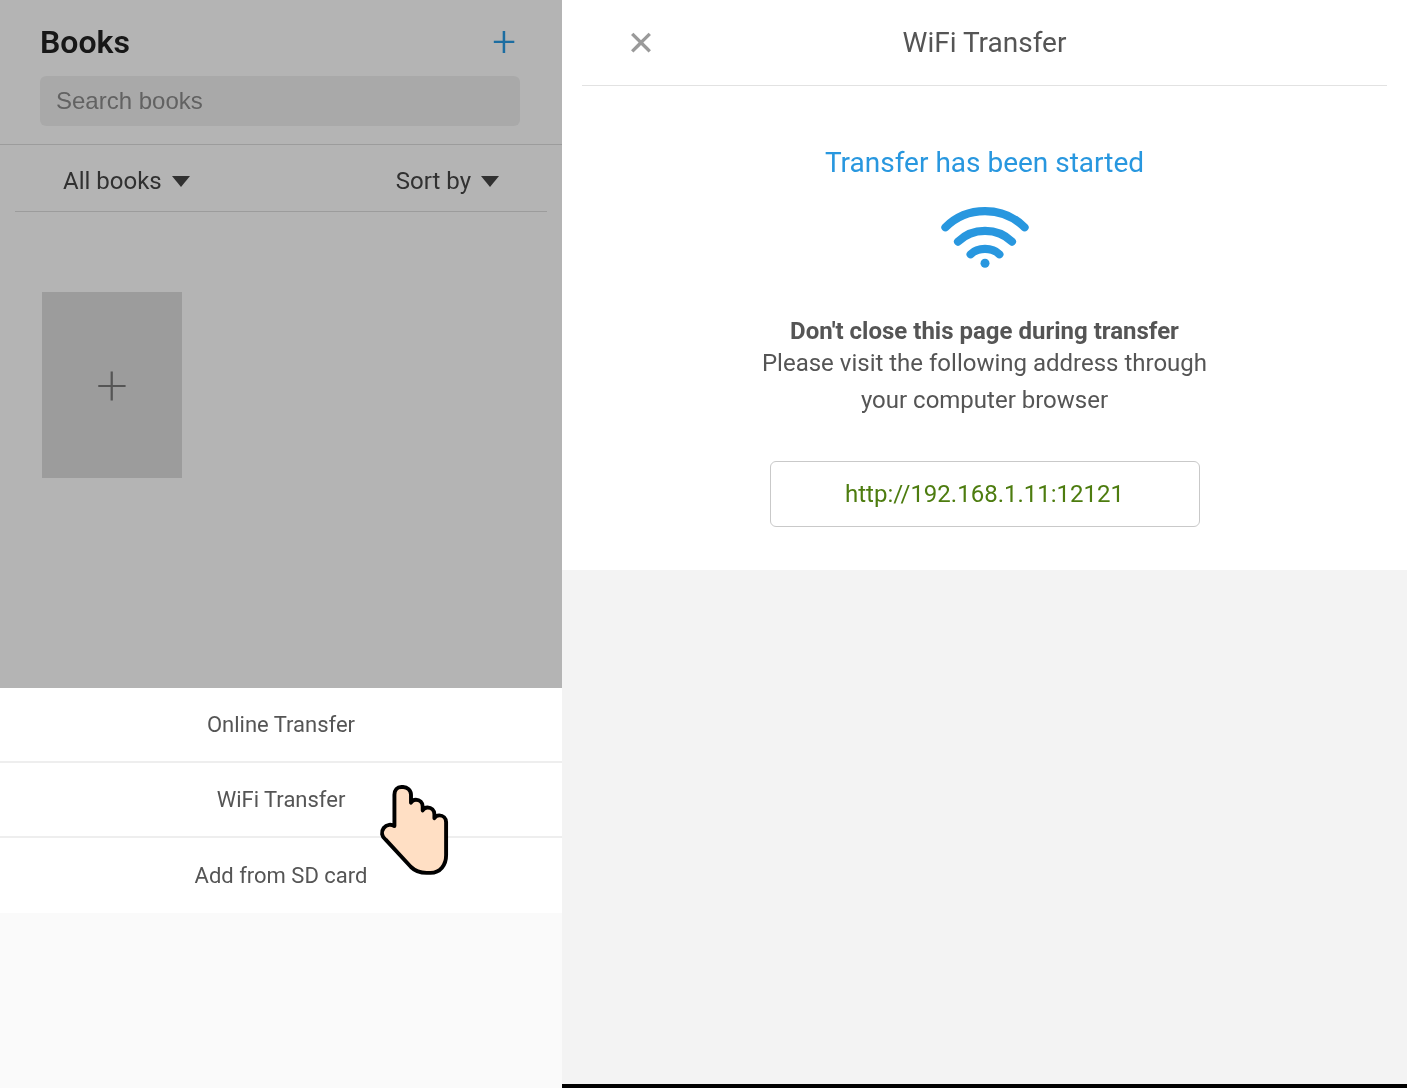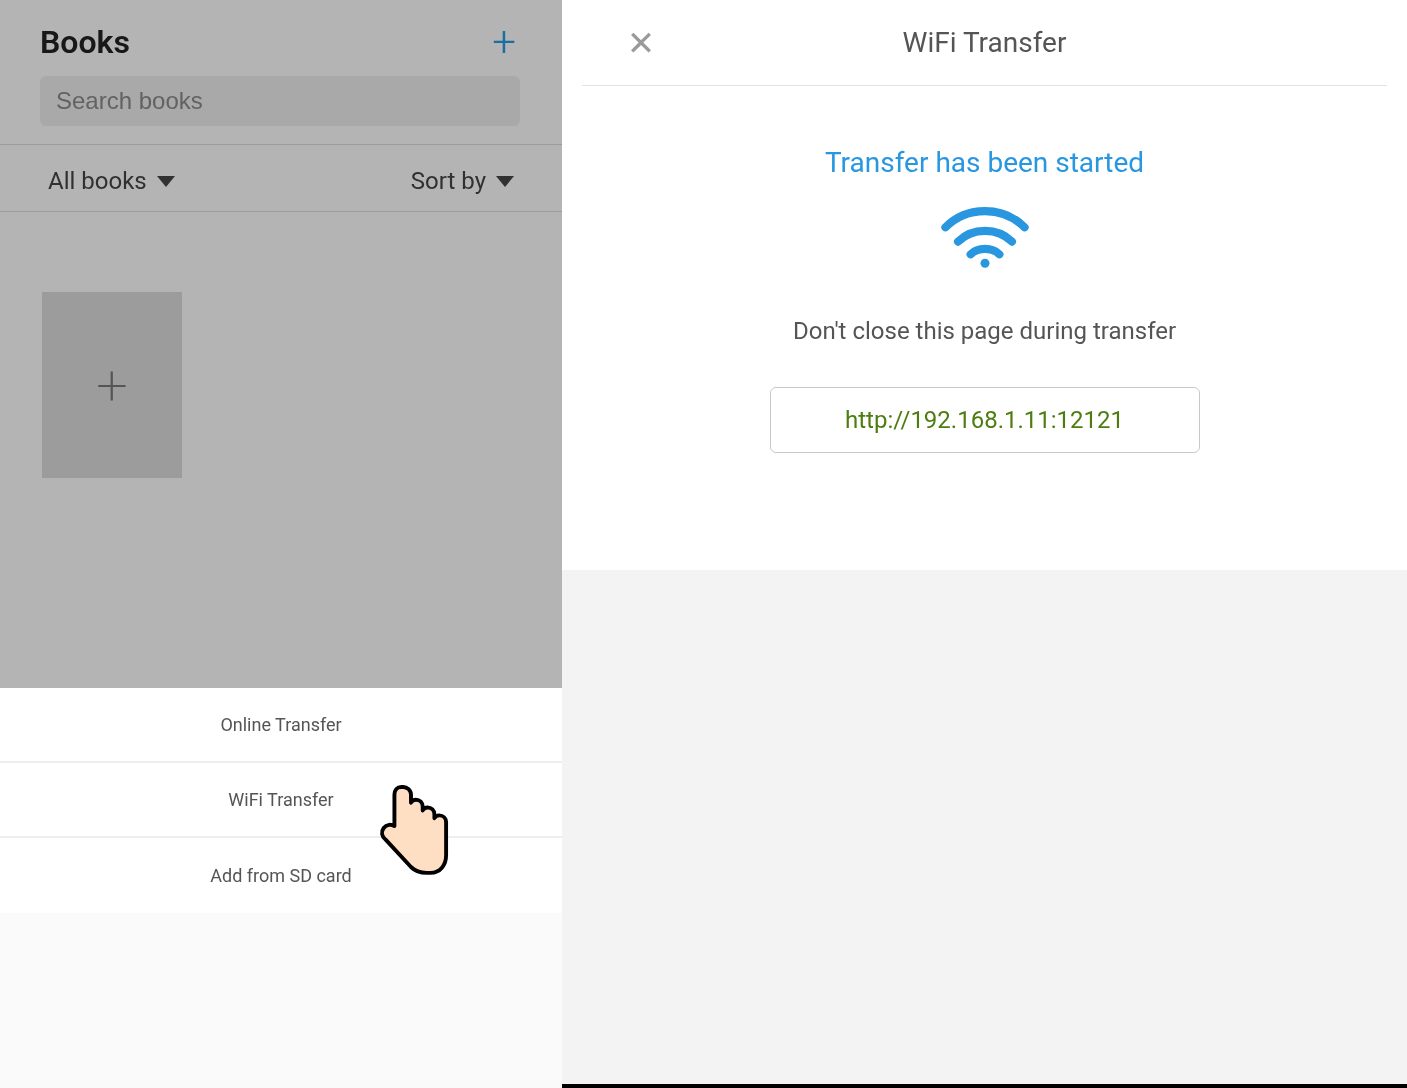--- a/index.html
+++ b/index.html
@@ -65,21 +65,21 @@
     color: #333;
     padding: 0 16px;
   }
   .search-input::placeholder { color: #888; }
   .filter-row {
     display: flex;
     justify-content: space-between;
     align-items: flex-start;
     padding: 22px 48px 16px 48px;
     border-bottom: 1px solid #d8d8d8;
-    margin: 0 0;
+    margin: 0 15px;
   }
   .dropdown {
     font-size: 24px;
     color: #444;
     display: inline-flex;
     align-items: center;
     gap: 10px;
     cursor: pointer;
   }
   .caret {
@@ -118,21 +118,21 @@
     position: absolute;
     left: 0; right: 0;
     top: 688px;
     background: #fff;
   }
   .sheet-item {
     height: 75px;
     display: flex;
     align-items: center;
     justify-content: center;
-    font-size: 18px;
+    font-size: 22px;
     color: #555;
     border-bottom: 2px solid #eee;
     cursor: pointer;
     position: relative;
   }
   .sheet-item:last-child { border-bottom: none; }
   
   .hand {
     position: absolute;
     left: 372px;
@@ -184,20 +184,21 @@
   }
   .wifi-icon {
     margin: 28px auto 46px auto;
     width: 90px;
     height: 64px;
     display: block;
   }
   .hint1 {
     font-size: 24px;
     color: #555;
+    font-weight: bold;
   }
   .hint2 {
     font-size: 24px;
     color: #555;
     line-height: 1.55;
     max-width: 480px;
     margin: 0 auto;
   }
   .url-box {
     width: 430px;
@@ -288,20 +289,21 @@
     </div>
     <div class="right-body">
       <div class="status-line">Transfer has been started</div>
       <svg class="wifi-icon" viewBox="0 0 100 70">
         <path d="M6 22 C30 -2 70 -2 94 22" fill="none" stroke="#2897df" stroke-width="9" stroke-linecap="round"></path>
         <path d="M20 38 C36 22 64 22 80 38" fill="none" stroke="#2897df" stroke-width="9" stroke-linecap="round"></path>
         <path d="M34 52 C42 44 58 44 66 52" fill="none" stroke="#2897df" stroke-width="9" stroke-linecap="round"></path>
         <circle cx="50" cy="62" r="5" fill="#2897df"></circle>
       </svg>
       <div class="hint1">Don't close this page during transfer</div>
+      <div class="hint2">Please visit the following address through your computer browser</div>
       <div class="url-box">
         <span>http://192.168.1.11:12121</span>
       </div>
     </div>
     <div class="right-bottom"></div>
     <div class="right-bottom-bar"></div>
   </div>
 
 </div>
 

